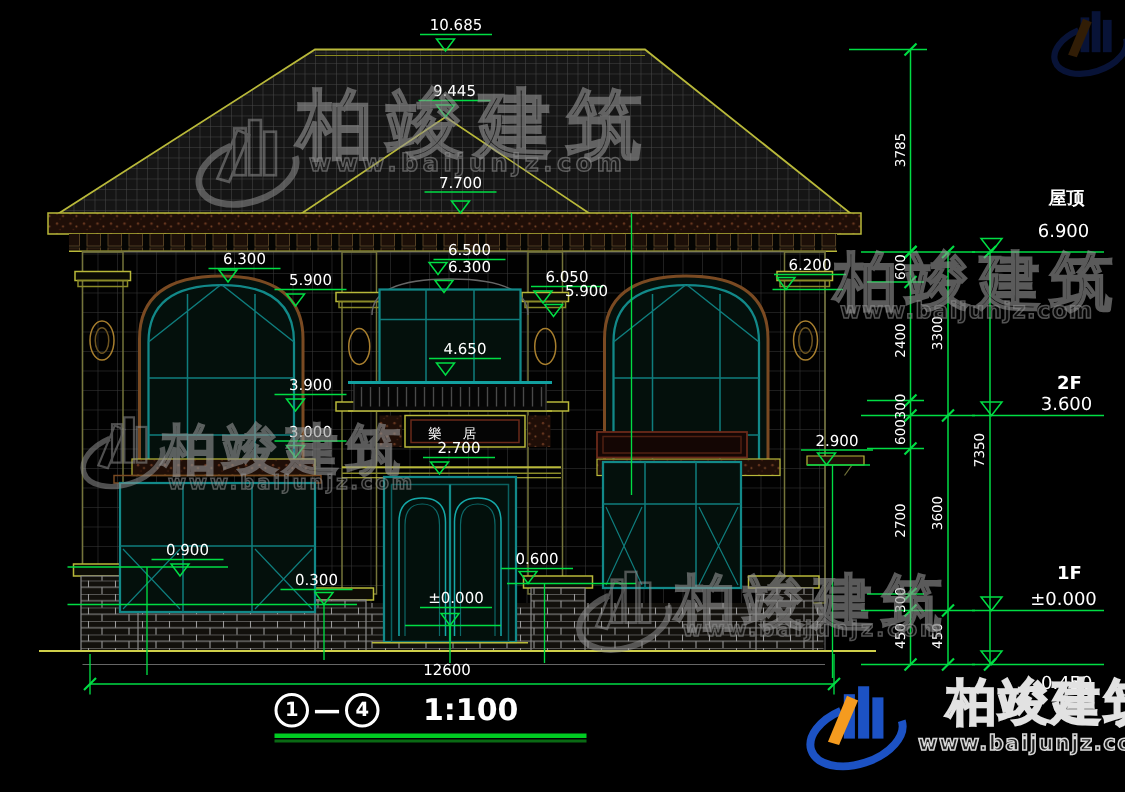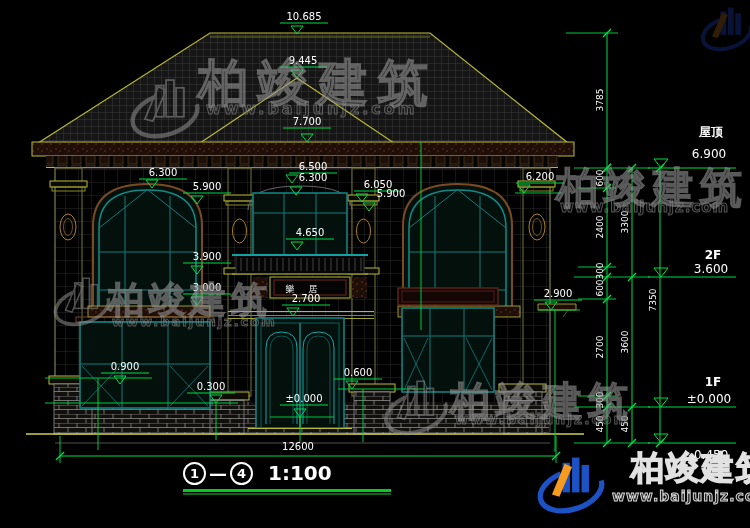--- a/index.html
+++ b/index.html
@@ -28,21 +28,21 @@
              -webkit-text-stroke:1px #d8d8d8;line-height:16px;}
 
   
   .title-block{position:absolute;left:183px;top:461px;color:#fff;}
   .title-row{display:flex;align-items:center;gap:5px;}
   .axis-circle{width:19px;height:19px;border:2px solid #fff;border-radius:50%;
                display:inline-flex;align-items:center;justify-content:center;
                font-size:13px;font-weight:bold;}
   .axis-dash{font-size:18px;font-weight:bold;margin:0 -2px;}
   .title-name{font-size:25px;font-weight:bold;letter-spacing:1px;}
-  .title-scale{font-size:20px;font-weight:bold;margin-left:10px;}
+  .title-scale{font-size:20px;font-weight:bold;margin-left:24px;}
   .title-underline1{width:208px;height:3px;background:#00cc22;margin-top:4px;}
   .title-underline2{width:208px;height:2px;background:#0a6a14;margin-top:1px;}
 </style>
 </head>
 <body>
 
 <div class="stage">
 
   <svg class="drawing" width="750" height="528" viewBox="0 0 750 528">
     <defs>

